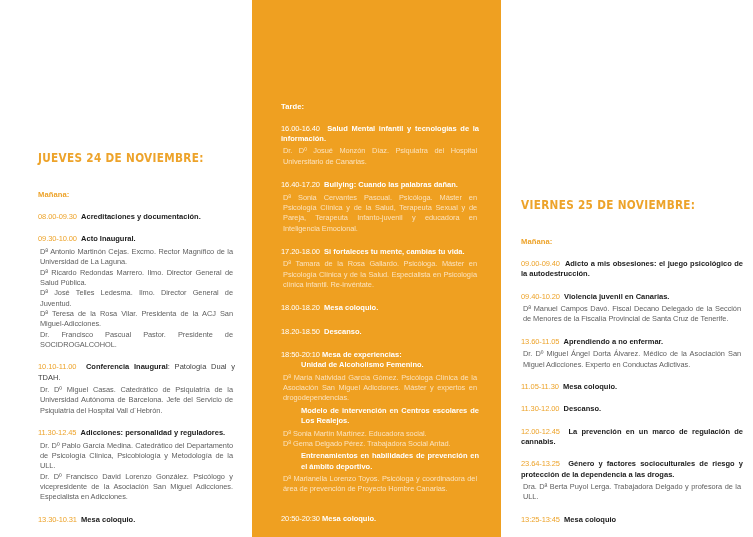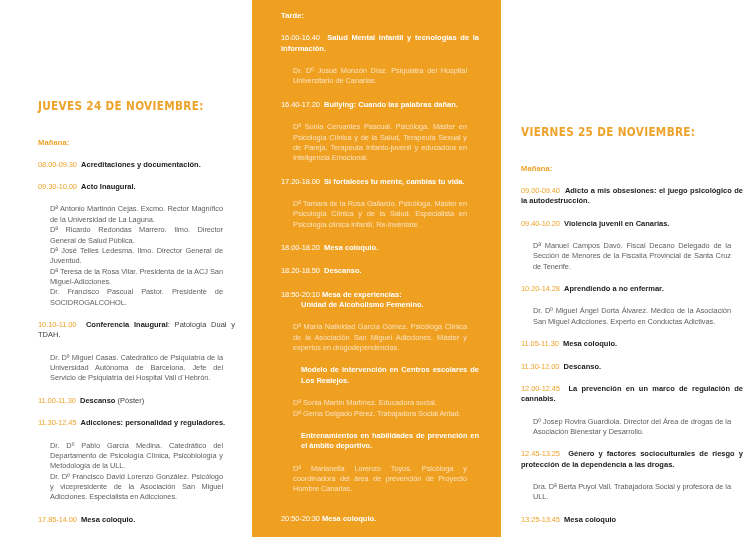--- a/index.html
+++ b/index.html
@@ -92,21 +92,21 @@
   }
   .title-plain {
     font-weight: normal;
     color: #3f3f3f;
   }
   .speakers {
     font-size: 7.4px;
     line-height: 1.4;
     color: #5e5e5e;
     text-align: justify;
-    margin: 12px;
+    margin: 2px;
     letter-spacing: -0.05px;
   }
   .sub-title {
     font-size: 7.5px;
     line-height: 1.38;
     font-weight: bold;
     color: #1b1b1b;
     text-align: justify;
     margin: 0;
     padding-left: 20px;
@@ -134,28 +134,25 @@
         </div>
         <div class="entry">
           <p class="entry-head"><span class="time">09.30-10.00</span>&nbsp;&nbsp;<span class="title">Acto Inaugural.</span></p>
           <p class="speakers">Dª Antonio Martinón Cejas. Excmo. Rector Magnífico de la Universidad de La Laguna.<br>Dª Ricardo Redondas Marrero. Ilmo. Director General de Salud Pública.<br>Dª José Telles Ledesma. Ilmo. Director General de Juventud.<br>Dª Teresa de la Rosa Vilar. Presidenta de la ACJ San Miguel-Adicciones.<br>Dr. Francisco Pascual Pastor. Presidente de SOCIDROGALCOHOL.</p>
         </div>
         <div class="entry">
           <p class="entry-head"><span class="time">10.10-11.00</span>&nbsp;&nbsp;<span class="title">Conferencia Inaugural</span><span class="title-plain">: Patología Dual y TDAH.</span></p>
           <p class="speakers">Dr. Dº Miguel Casas. Catedrático de Psiquiatría de la Universidad Autónoma de Barcelona. Jefe del Servicio de Psiquiatría del Hospital Vall d´Hebrón.</p>
         </div>
         <div class="entry">
-          <p class="entry-head"><span class="time">11.00-11.30</span>&nbsp;&nbsp;<span class="title">Descanso</span><span class="title-plain"> (Póster)</span></p>
-        </div>
-        <div class="entry">
           <p class="entry-head"><span class="time">11.30-12.45</span>&nbsp;&nbsp;<span class="title">Adicciones: personalidad y reguladores.</span></p>
           <p class="speakers">Dr. Dº Pablo García Medina. Catedrático del Departamento de Psicología Clínica, Psicobiología y Metodología de la ULL.<br>Dr. Dº Francisco David Lorenzo González. Psicólogo y vicepresidente de la Asociación San Miguel Adicciones. Especialista en Adicciones.</p>
         </div>
         <div class="entry">
-          <p class="entry-head"><span class="time">17.85-14.00</span>&nbsp;&nbsp;<span class="title">Mesa coloquio.</span></p>
+          <p class="entry-head"><span class="time">13.30-10.31</span>&nbsp;&nbsp;<span class="title">Mesa coloquio.</span></p>
         </div>
       </div>
   </div>
 
   <div class="col col-mid">
     <div class="part-label">Tarde:</div>
     <div id="mid-entries">
         <div class="entry">
           <p class="entry-head"><span class="time">16.00-16.40</span>&nbsp;&nbsp;<span class="title">Salud Mental infantil y tecnologías de la información.</span></p>
           <p class="speakers">Dr. Dº Josué Monzón Díaz. Psiquiatra del Hospital Universitario de Canarias.</p>
@@ -206,36 +203,35 @@
     <div class="part-label">Mañana:</div>
     <div id="right-entries">
         <div class="entry">
           <p class="entry-head"><span class="time">09.00-09.40</span>&nbsp;&nbsp;<span class="title">Adicto a mis obsesiones: el juego psicológico de la autodestrucción.</span></p>
         </div>
         <div class="entry">
           <p class="entry-head"><span class="time">09.40-10.20</span>&nbsp;&nbsp;<span class="title">Violencia juvenil en Canarias.</span></p>
           <p class="speakers">Dª Manuel Campos Davó. Fiscal Decano Delegado de la Sección de Menores de la Fiscalía Provincial de Santa Cruz de Tenerife.</p>
         </div>
         <div class="entry">
-          <p class="entry-head"><span class="time">10.20-14.28</span>&nbsp;&nbsp;<span class="title">Aprendiendo a no enfermar.</span></p>
+          <p class="entry-head"><span class="time">13.60-11.05</span>&nbsp;&nbsp;<span class="title">Aprendiendo a no enfermar.</span></p>
           <p class="speakers">Dr. Dº Miguel Ángel Dorta Álvarez. Médico de la Asociación San Miguel Adicciones. Experto en Conductas Adictivas.</p>
         </div>
         <div class="entry">
           <p class="entry-head"><span class="time">11.05-11.30</span>&nbsp;&nbsp;<span class="title">Mesa coloquio.</span></p>
         </div>
         <div class="entry">
           <p class="entry-head"><span class="time">11.30-12.00</span>&nbsp;&nbsp;<span class="title">Descanso.</span></p>
         </div>
         <div class="entry">
           <p class="entry-head"><span class="time">12.00-12.45</span>&nbsp;&nbsp;<span class="title">La prevención en un marco de regulación de cannabis.</span></p>
-          <p class="speakers">Dº Josep Rovira Guardiola. Director del Área de drogas de la Asociación Bienestar y Desarrollo.</p>
-        </div>
-        <div class="entry">
-          <p class="entry-head"><span class="time">12.45-13.25</span>&nbsp;&nbsp;<span class="title">Género y factores socioculturales de riesgo y protección de la dependencia a las drogas.</span></p>
-          <p class="speakers">Dra. Dª Berta Puyol Vall. Trabajadora Social y profesora de la ULL.</p>
+        </div>
+        <div class="entry">
+          <p class="entry-head"><span class="time">23.64-13.25</span>&nbsp;&nbsp;<span class="title">Género y factores socioculturales de riesgo y protección de la dependencia a las drogas.</span></p>
+          <p class="speakers">Dra. Dª Berta Puyol Lerga. Trabajadora Delgado y profesora de la ULL.</p>
         </div>
         <div class="entry">
           <p class="entry-head"><span class="time">13:25-13:45</span>&nbsp;&nbsp;<span class="title">Mesa coloquio</span></p>
         </div>
       </div>
   </div>
 
 </div>
 
 </body></html>

